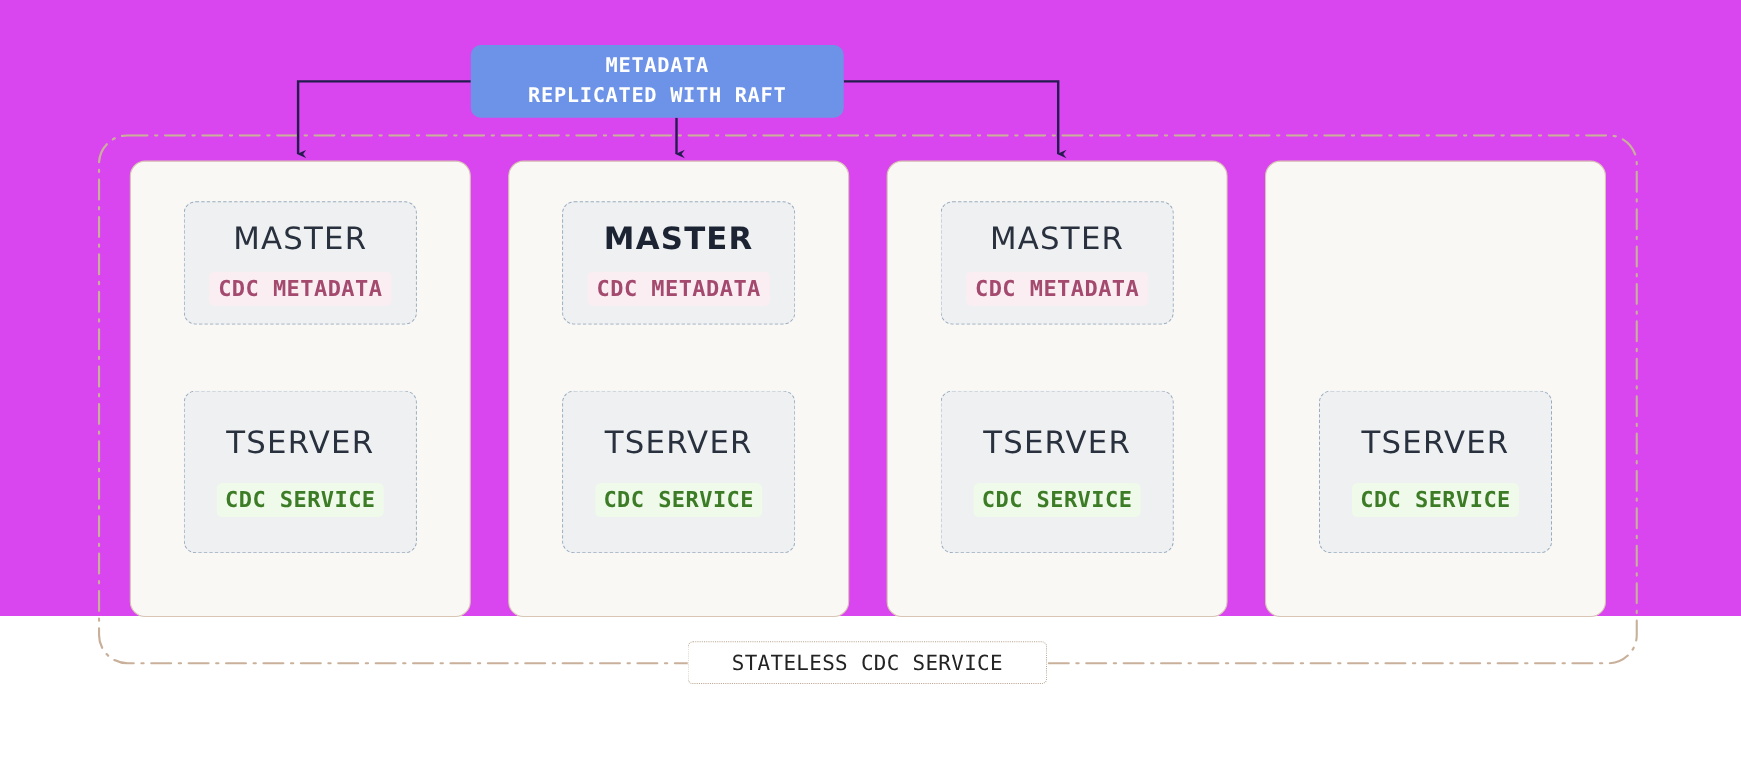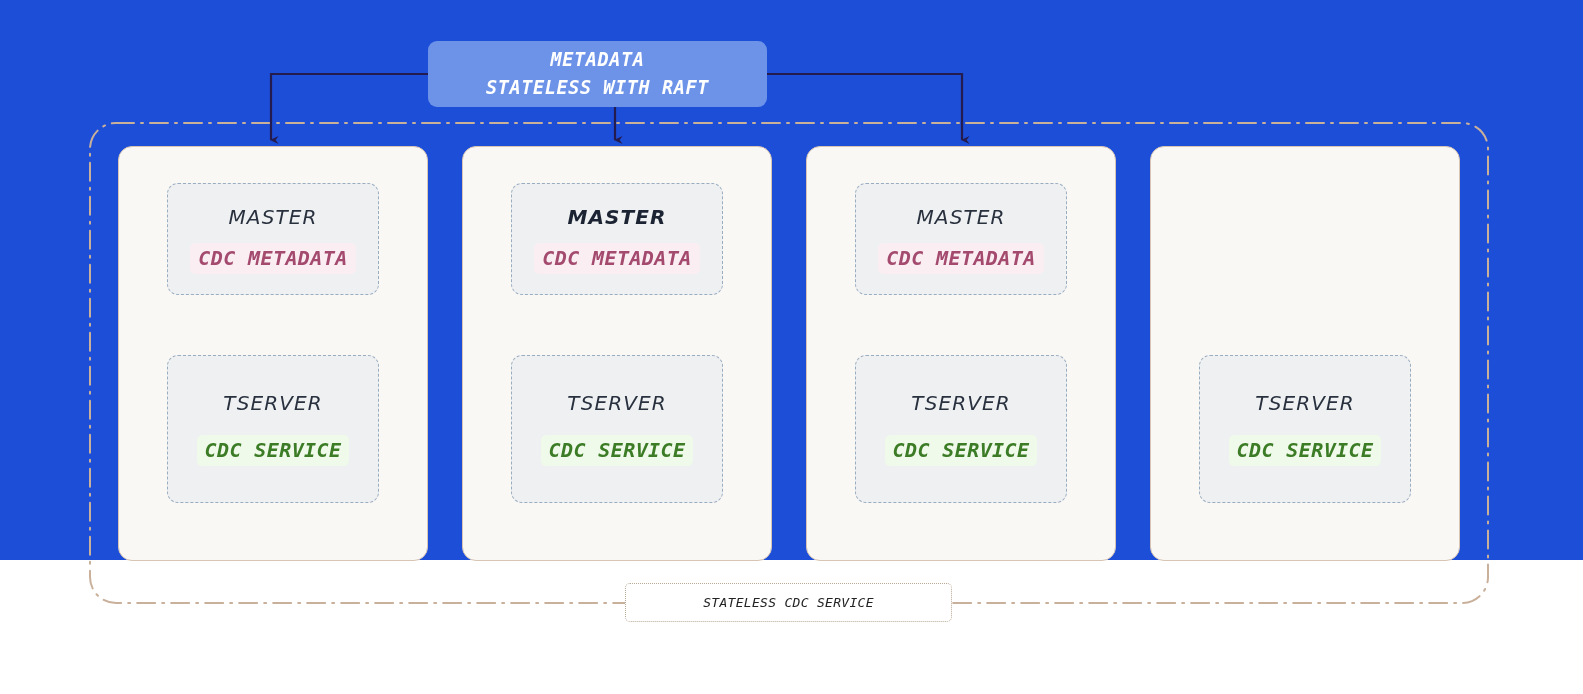--- a/index.html
+++ b/index.html
@@ -9,22 +9,21 @@
     height: 694px;
     background: #ffffff;
     font-family: "DejaVu Sans", sans-serif;
     overflow: hidden;
   }
 
   #stage {
     position: relative;
     width: 1583px;
     height: 560px;
-    background: #1d4ed8;
-    font-style: italic;
+    background: #d946ef;
   }
 
   
   #connectors {
     position: absolute;
     left: 0; top: 0;
     width: 1583px;
     height: 694px;
     pointer-events: none;
     z-index: 3;
@@ -99,21 +98,21 @@
     display: flex;
     flex-direction: column;
     align-items: center;
     justify-content: center;
   }
   .proc-box.master { height: 112px; padding-top: 2px; }
   .proc-box.tserver { height: 148px; }
 
   .proc-title {
     font-family: "DejaVu Sans", sans-serif;
-    font-size: 20px;
+    font-size: 28px;
     font-weight: 400;
     color: #29313f;
     letter-spacing: 1.1px;
     line-height: 1;
   }
   .proc-title.leader {
     font-weight: bold;
     color: #1c2433;
   }
 
@@ -154,21 +153,21 @@
     background: #ffffff;
     border: 1.6px dotted #b9a894;
     border-radius: 5px;
     display: flex;
     align-items: center;
     justify-content: center;
     z-index: 4;
   }
   .caption-text {
     font-family: "DejaVu Sans Mono", monospace;
-    font-size: 13px;
+    font-size: 19px;
     color: #232323;
     letter-spacing: 0.3px;
     white-space: nowrap;
   }
 </style>
 </head>
 <body>
 
 <div id="stage">
 
@@ -185,21 +184,21 @@
 
     <path d="M 428 74 L 271 74 L 271 140" fill="none" stroke="#241c4f" stroke-width="2.2" marker-end="url(#arrowhead)"></path>
 
     <path d="M 615 107 L 615 140" fill="none" stroke="#241c4f" stroke-width="2.2" marker-end="url(#arrowhead)"></path>
 
     <path d="M 767 74 L 962 74 L 962 140" fill="none" stroke="#241c4f" stroke-width="2.2" marker-end="url(#arrowhead)"></path>
   </svg>
 
   <div class="metadata-box">
     <div class="metadata-line">METADATA</div>
-    <div class="metadata-line">STATELESS WITH RAFT</div>
+    <div class="metadata-line">REPLICATED WITH RAFT</div>
   </div>
 
   <div class="cards-row">
 
     <div class="node-card">
       <div class="proc-box master">
         <div class="proc-title">MASTER</div>
         <div class="badge metadata">CDC METADATA</div>
       </div>
       <div class="proc-gap"></div>

